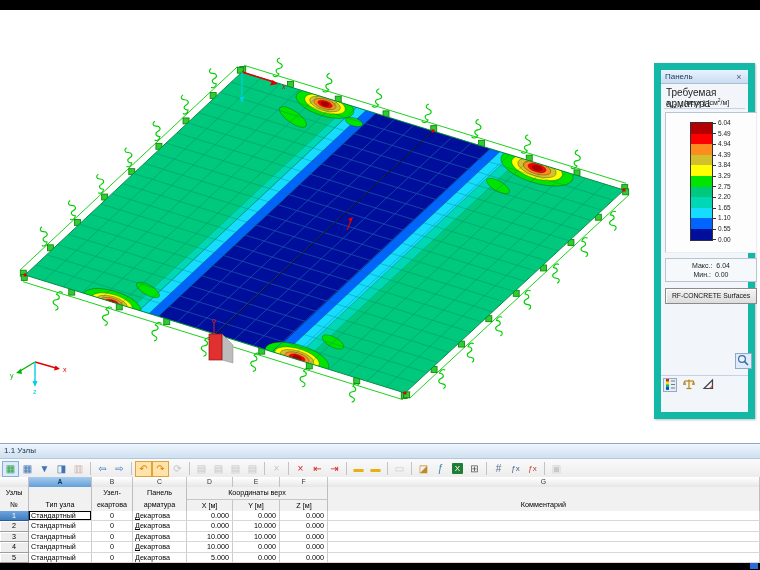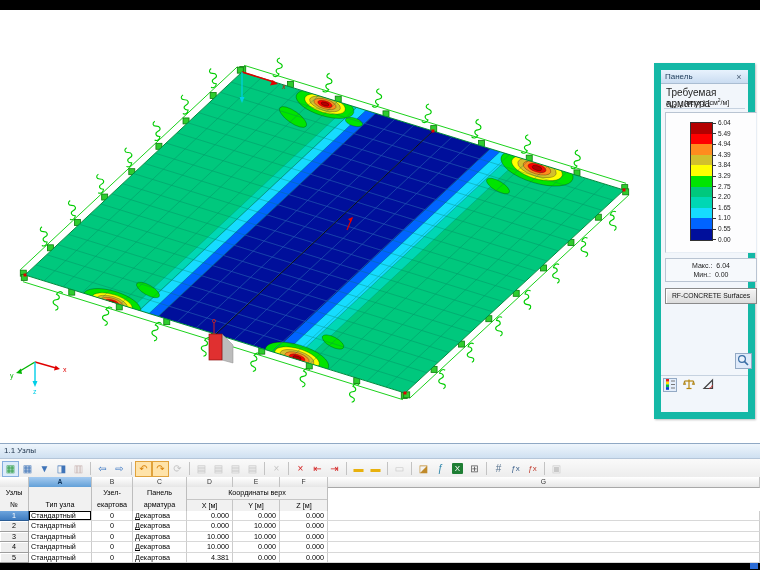--- a/index.html
+++ b/index.html
@@ -531,20 +531,24 @@
             <div class="h-bot">арматура</div>
         </div>
         <div class="h-cell coords" style="grid-column:span 3">
           <div class="h-top">Координаты верх</div>
           <div class="h-sub">
             <span>X [м]</span>
             <span>Y [м]</span>
             <span>Z [м]</span>
           </div>
         </div>
+        <div class="h-cell">
+          <div class="h-top"></div>
+            <div class="h-bot">Комментарий</div>
+        </div>
       </div>
       <div id="t-body">
           <div class="grid-cols t-row">
             <div class="t-cell rnum sel">1</div>
             <div class="t-cell c-type focus">Стандартный</div>
             <div class="t-cell c-orient">0</div>
             <div class="t-cell c-sys"><span class="ul">Д</span>екартова</div>
             <div class="t-cell c-x">0.000</div>
             <div class="t-cell c-y">0.000</div>
             <div class="t-cell c-z">0.000</div>
@@ -578,21 +582,21 @@
             <div class="t-cell c-x">10.000</div>
             <div class="t-cell c-y">0.000</div>
             <div class="t-cell c-z">0.000</div>
             <div class="t-cell c-com"></div>
           </div>
           <div class="grid-cols t-row">
             <div class="t-cell rnum">5</div>
             <div class="t-cell c-type">Стандартный</div>
             <div class="t-cell c-orient">0</div>
             <div class="t-cell c-sys"><span class="ul">Д</span>екартова</div>
-            <div class="t-cell c-x">4.381</div>
+            <div class="t-cell c-x">5.000</div>
             <div class="t-cell c-y">0.000</div>
             <div class="t-cell c-z">0.000</div>
             <div class="t-cell c-com"></div>
           </div>
         </div>
     </div>
   </div>
 
   <div class="corner-accent"></div>
 </div>

